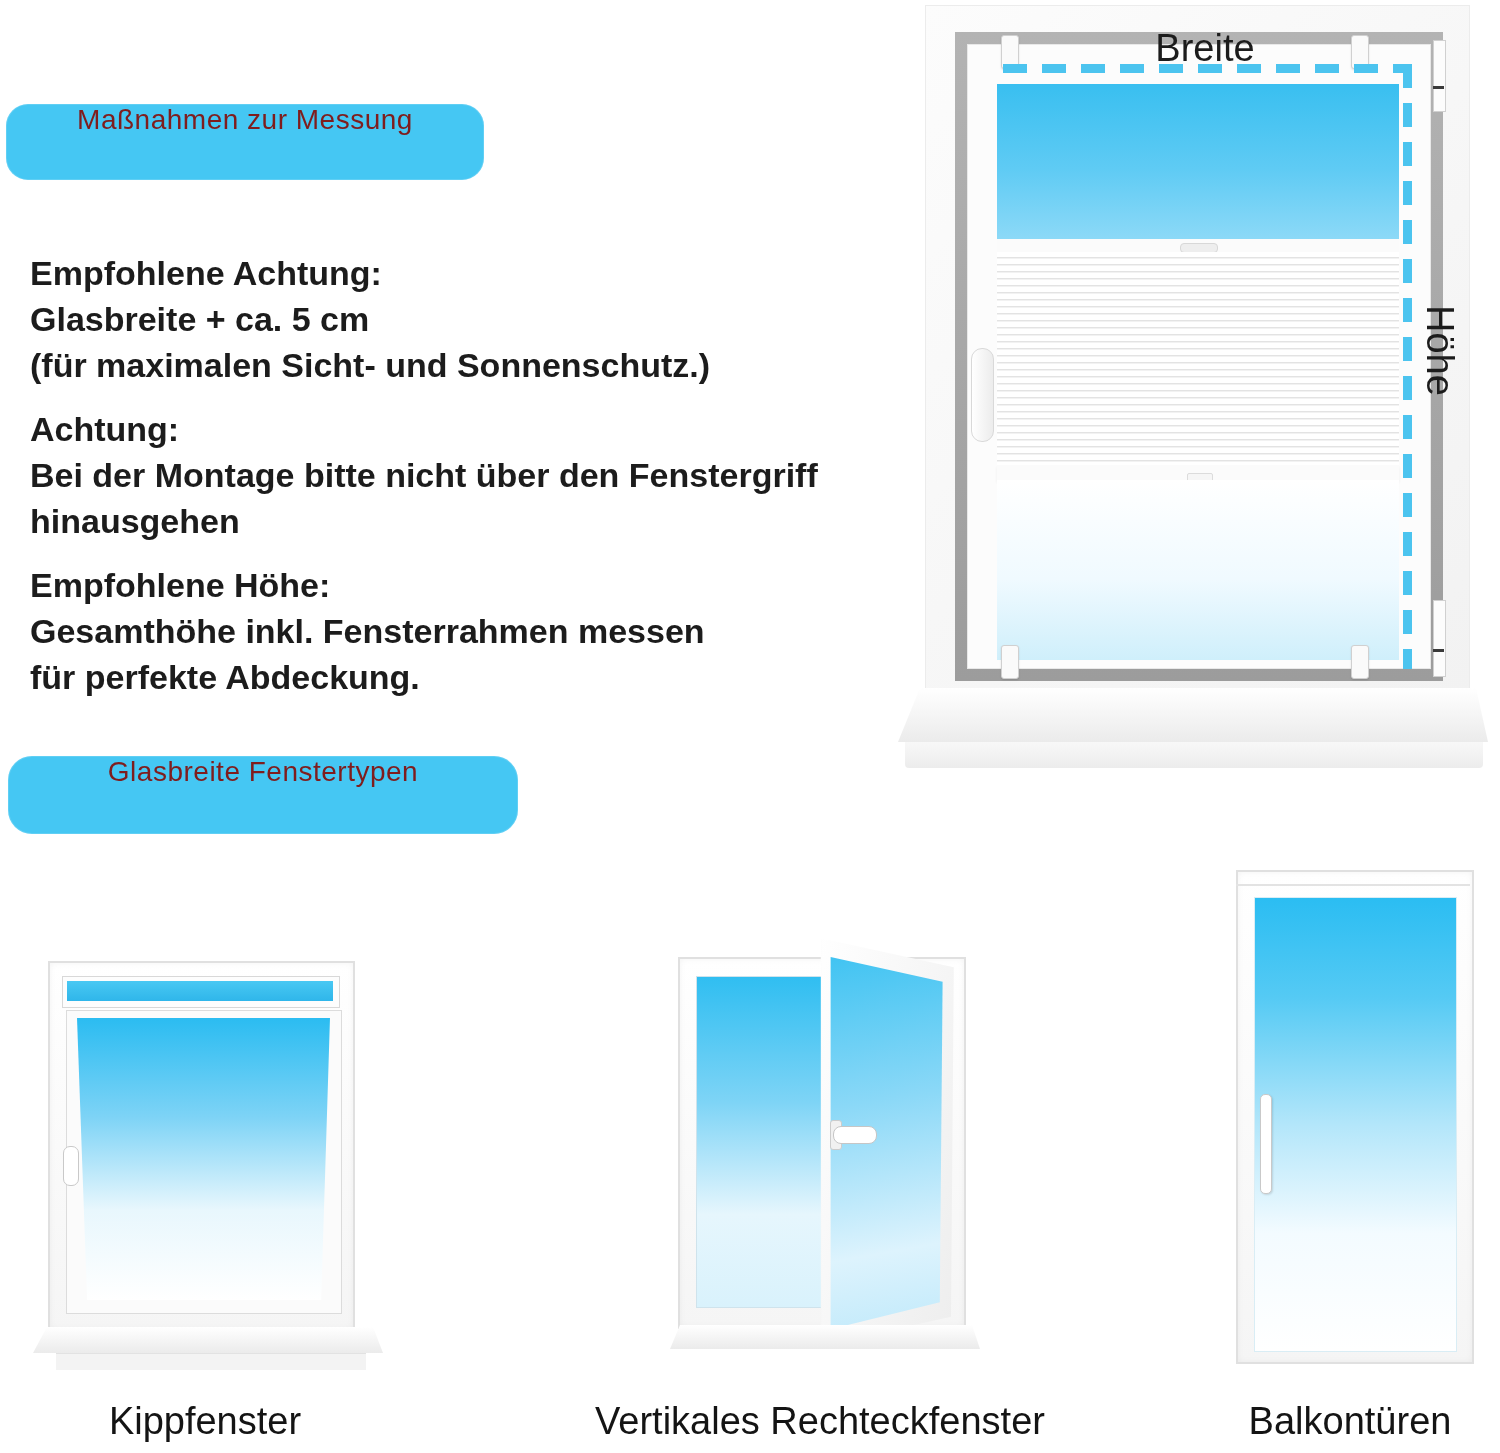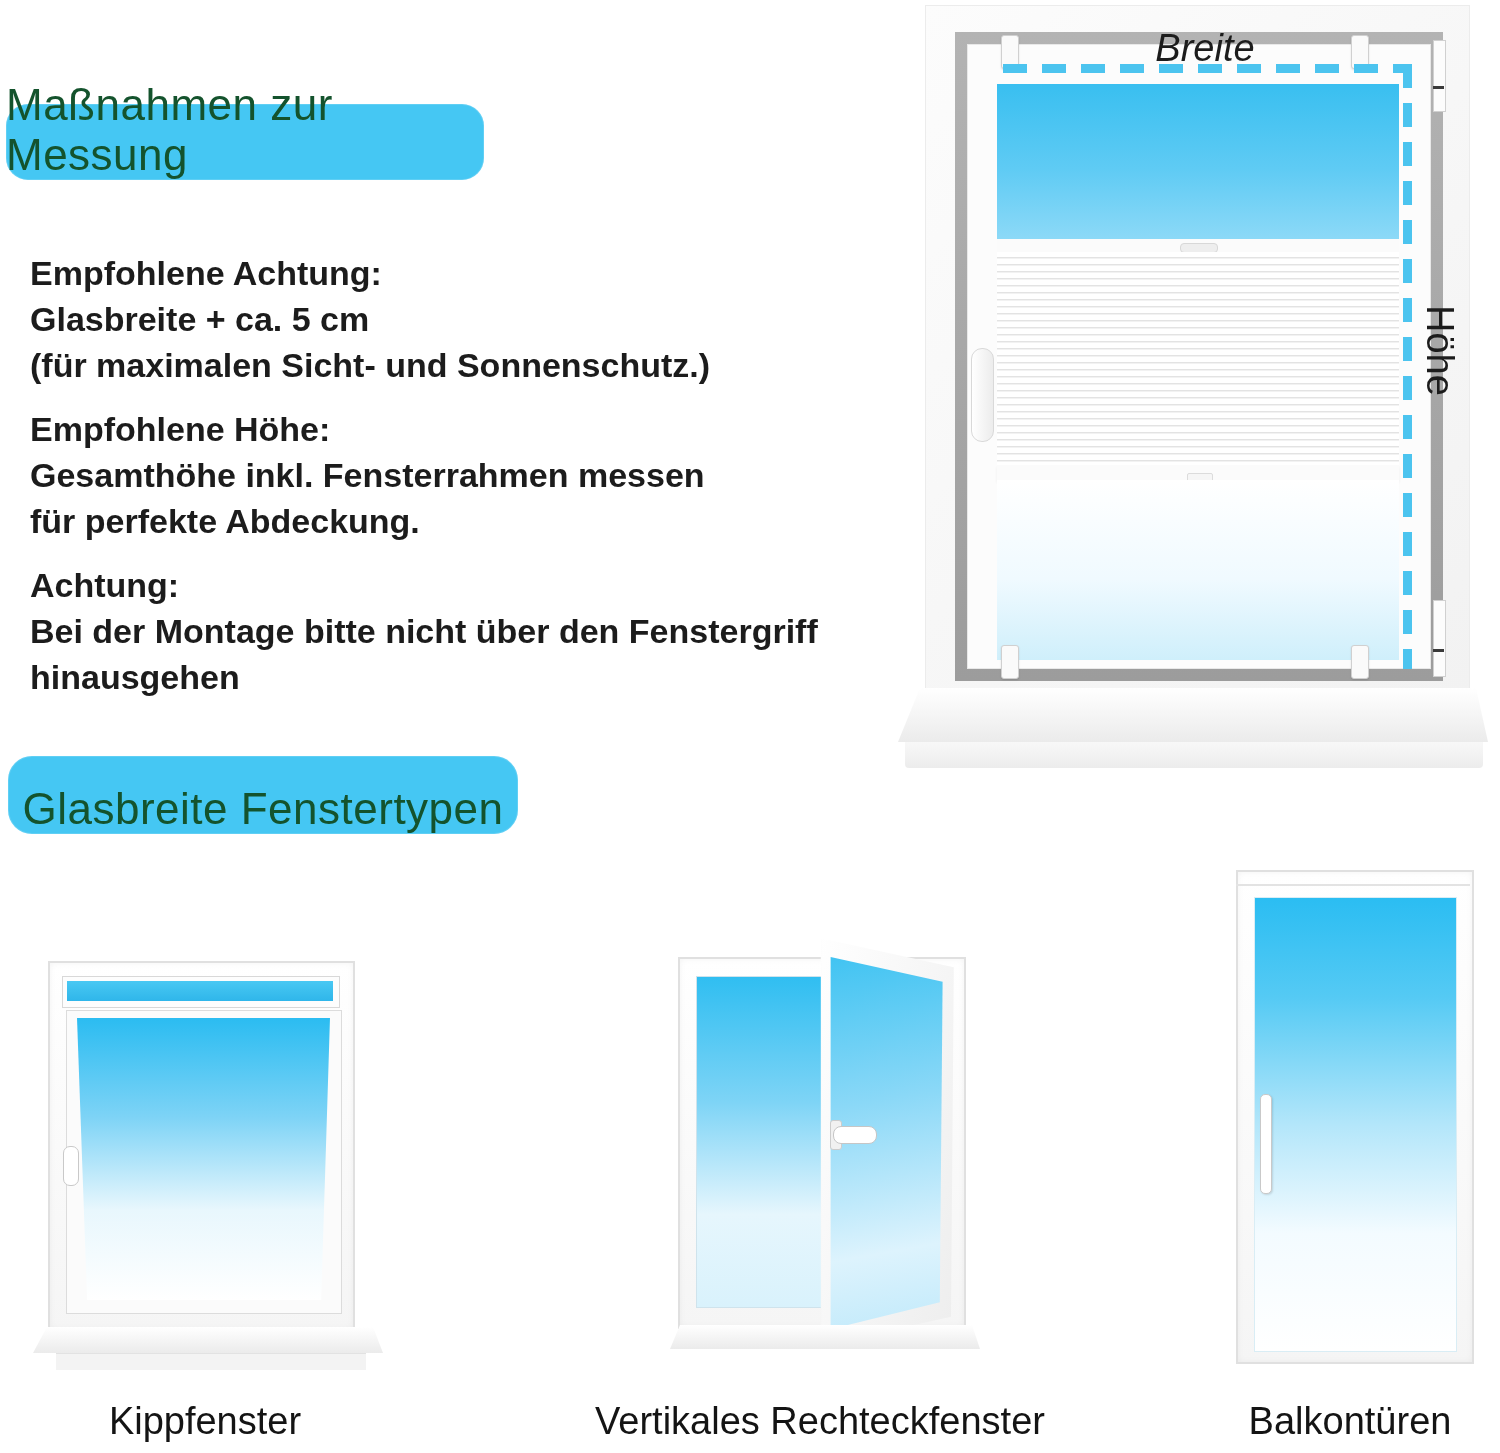--- a/index.html
+++ b/index.html
@@ -4,22 +4,22 @@
 <style>
   html,body{margin:0;padding:0;background:#fff;}
   .canvas{
     position:relative;width:1500px;height:1453px;background:#fff;overflow:hidden;
     font-family:"Liberation Sans","DejaVu Sans",sans-serif;color:var(--c-text,#1c1c1c);
   }
   .abs{position:absolute;}
 
   
   .badge{
-    position:absolute;display:flex;align-items:flex-end;justify-content:center;
-    background:var(--c-accent,#45c7f3);color:#14532d;font-size:44px;letter-spacing:.5px;
+    position:absolute;display:flex;align-items:flex-start;justify-content:center;
+    background:var(--c-accent,#45c7f3);color:#7f1d1d;font-size:28px;letter-spacing:.5px;
     border-radius:22px;box-shadow:inset 0 0 0 1px rgba(255,255,255,.15);
   }
   #badge-measure{left:6px;top:104px;width:478px;height:76px;}
   #badge-types{left:8px;top:756px;width:510px;height:78px;border-radius:24px;}
 
   
   .bodytext{left:30px;top:250px;width:900px;font-size:34px;font-weight:bold;line-height:46px;}
   .bodytext .para{margin-bottom:18px;}
 
   
@@ -44,21 +44,21 @@
   #md-clamp-tl{left:103px;top:30px;} #md-clamp-tr{left:453px;top:30px;}
   #md-clamp-bl{left:103px;top:640px;} #md-clamp-br{left:453px;top:640px;}
   .hinge{width:11px;background:#fcfcfc;border:1px solid #d0d0d0;}
   #md-hinge-top{left:535px;top:35px;height:70px;} #md-hinge-bottom{left:535px;top:595px;height:75px;}
   .hinge-tick{position:absolute;left:-1px;width:11px;height:3px;background:#3a3a3a;}
   #md-hinge-top .hinge-tick{top:45px;} #md-hinge-bottom .hinge-tick{top:48px;}
   .dash-h{height:9px;background:repeating-linear-gradient(90deg,var(--c-dash,#4cc4ef) 0 24px,transparent 24px 39px);}
   .dash-v{width:9px;background:repeating-linear-gradient(180deg,var(--c-dash,#4cc4ef) 0 24px,transparent 24px 39px);}
   #md-dash-width{left:105px;top:59px;width:404px;}
   #md-dash-height{left:505px;top:59px;height:605px;}
-  #md-label-breite{left:105px;top:22px;width:404px;text-align:center;font-size:38px;font-style:italic;}
+  #md-label-breite{left:105px;top:22px;width:404px;text-align:center;font-size:38px;}
   #md-label-hoehe{left:520px;top:300px;font-size:38px;writing-mode:vertical-rl;}
   #md-sill-top{left:0;top:683px;width:590px;height:54px;background:linear-gradient(180deg,#ffffff 0%,#ebebeb 100%);
     clip-path:polygon(22px 0,578px 0,100% 100%,0 100%);}
   #md-sill-bottom{left:7px;top:737px;width:578px;height:26px;background:linear-gradient(180deg,#f8f8f8,#ececec);border-radius:0 0 4px 4px;}
 
   
   #kipp{left:20px;top:955px;width:370px;height:420px;}
   #kipp-frame{left:28px;top:6px;width:303px;height:366px;}
   #kipp-transom{left:42px;top:21px;width:276px;height:30px;background:#fdfdfd;border:1px solid #d8d8d8;}
   #kipp-strip{left:4px;top:4px;width:266px;height:20px;background:linear-gradient(180deg,#49c8f3,#2fb6ea);}
@@ -109,28 +109,28 @@
     <span>Maßnahmen zur Messung</span>
   </div>
 
   <div class="abs bodytext">
     <div class="para">
       <div>Empfohlene Achtung:</div>
       <div>Glasbreite + ca. 5 cm</div>
       <div>(für maximalen Sicht- und Sonnenschutz.)</div>
     </div>
     <div class="para">
+      <div>Achtung:</div>
+      <div>Bei der Montage bitte nicht über den Fenstergriff</div>
+      <div>hinausgehen</div>
+    </div>
+    <div class="para">
       <div>Empfohlene Höhe:</div>
       <div>Gesamthöhe inkl. Fensterrahmen messen</div>
       <div>für perfekte Abdeckung.</div>
-    </div>
-    <div class="para">
-      <div>Achtung:</div>
-      <div>Bei der Montage bitte nicht über den Fenstergriff</div>
-      <div>hinausgehen</div>
     </div>
   </div>
 
   <div class="badge" id="badge-types">
     <span>Glasbreite Fenstertypen</span>
   </div>
 
   <div class="abs" id="main-diagram">
     <div class="abs" id="md-wall"></div>
     <div class="abs" id="md-recess"></div>

